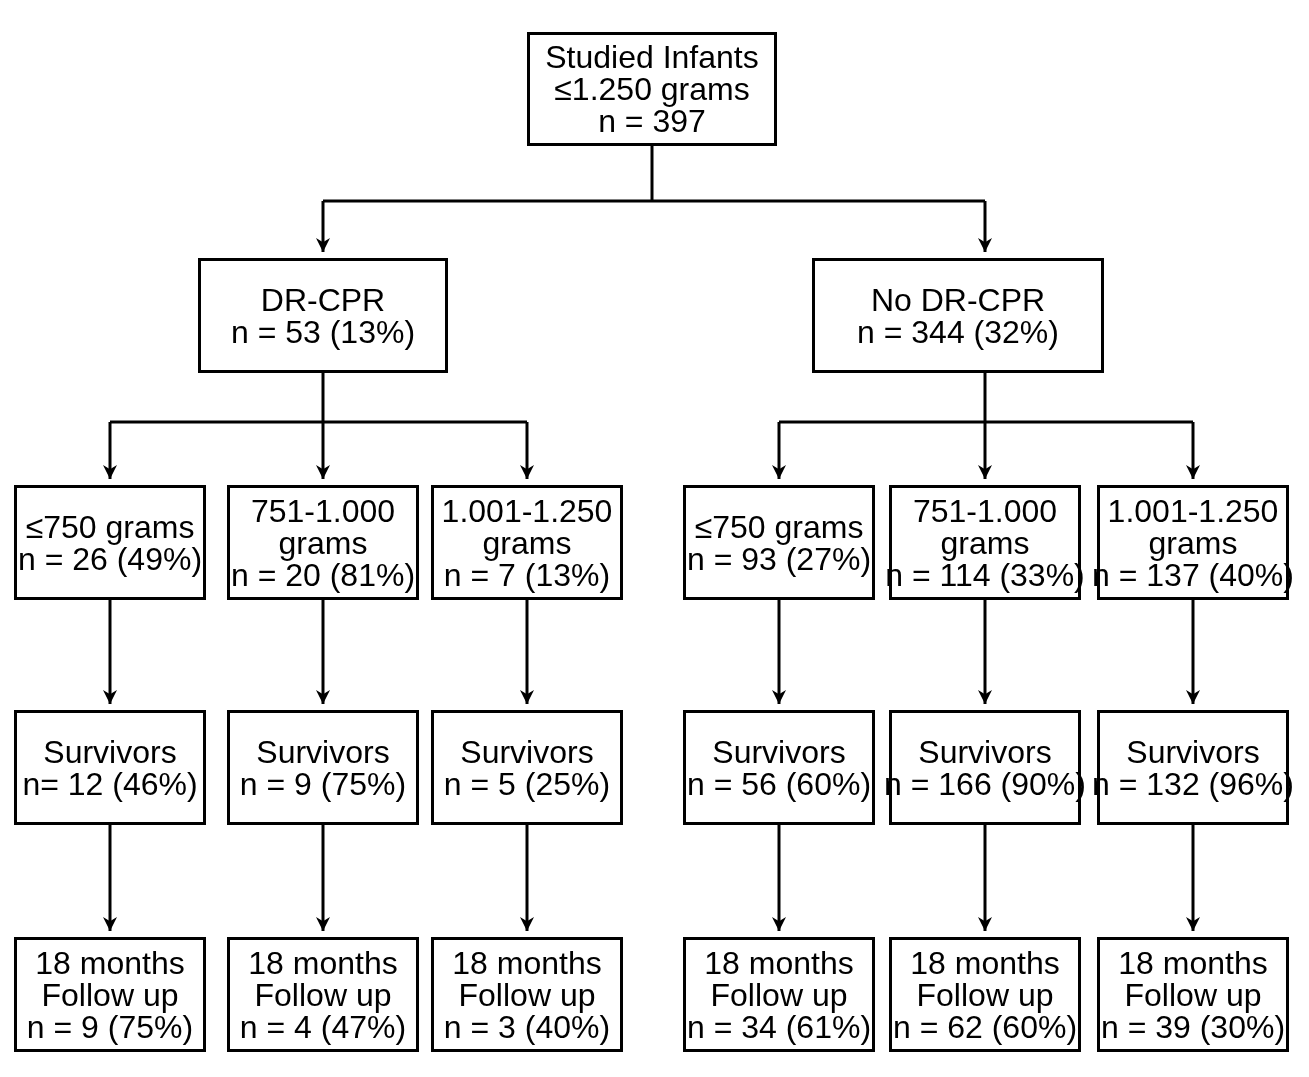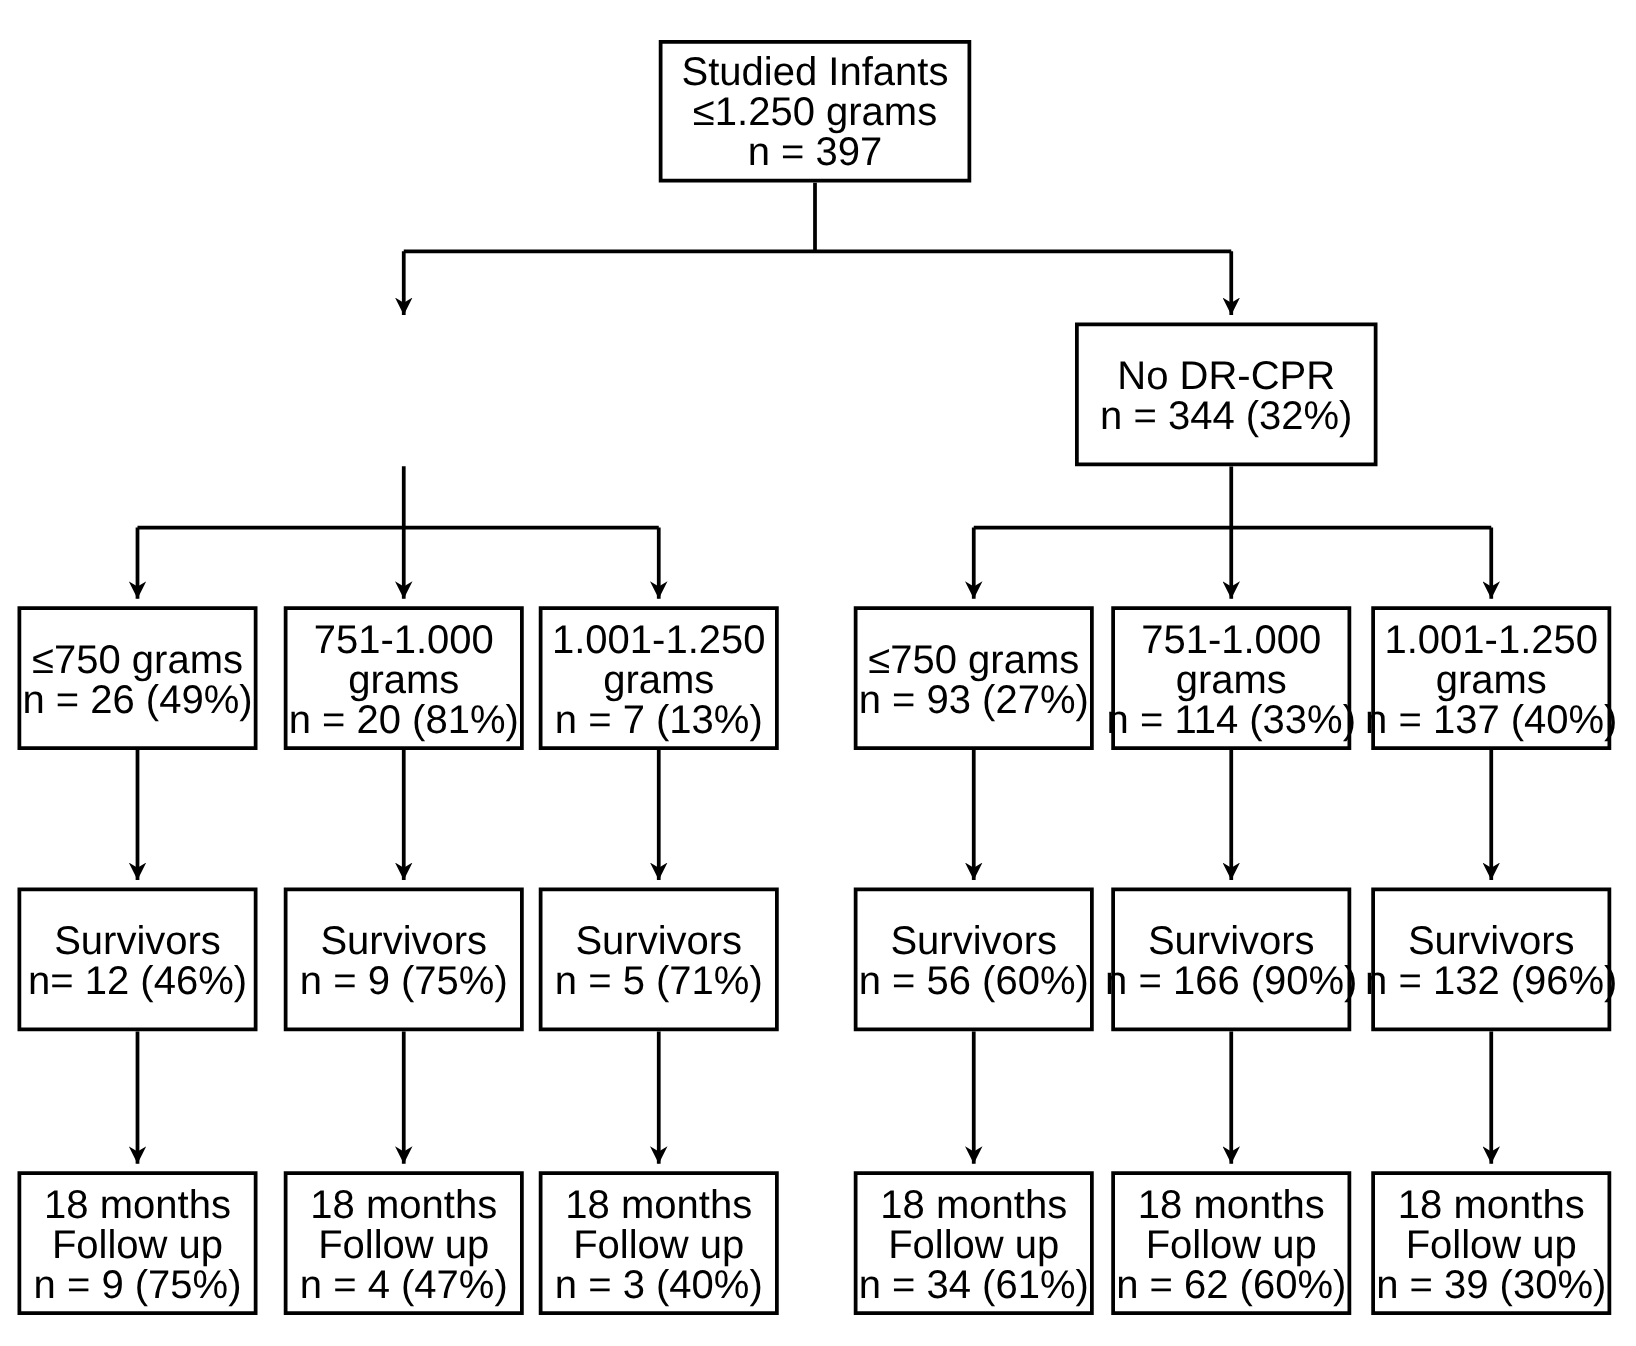--- a/index.html
+++ b/index.html
@@ -84,21 +84,25 @@
       <path d="M 1193 825 V 931" marker-end="url(#arrow)"></path>
     </g>
   </svg>
 
   <div class="node" style="left:527px; top:32px; width:250px; height:114px;">
     <div class="tline">Studied Infants</div>
     <div class="tline">≤1.250 grams</div>
     <div class="tline">n = 397</div>
   </div>
 
-  <div class="node" style="left:860px; top:258px; width:242px; height:115px;">
+  <div class="node" style="left:198px; top:258px; width:250px; height:115px;">
+    <div class="tline">DR-CPR</div>
+    <div class="tline">n = 53 (13%)</div>
+  </div>
+  <div class="node" style="left:812px; top:258px; width:292px; height:115px;">
     <div class="tline">No DR-CPR</div>
     <div class="tline">n = 344 (32%)</div>
   </div>
 
   <div class="node" style="left:14px; top:485px; width:192px; height:115px;">
     <div class="tline">≤750 grams</div>
     <div class="tline">n = 26 (49%)</div>
   </div>
   <div class="node" style="left:227px; top:485px; width:192px; height:115px;">
     <div class="tline">751-1.000</div>
@@ -128,21 +132,21 @@
   <div class="node" style="left:14px; top:710px; width:192px; height:115px;">
     <div class="tline">Survivors</div>
     <div class="tline">n= 12 (46%)</div>
   </div>
   <div class="node" style="left:227px; top:710px; width:192px; height:115px;">
     <div class="tline">Survivors</div>
     <div class="tline">n = 9 (75%)</div>
   </div>
   <div class="node" style="left:431px; top:710px; width:192px; height:115px;">
     <div class="tline">Survivors</div>
-    <div class="tline">n = 5 (71%)</div>
+    <div class="tline">n = 5 (25%)</div>
   </div>
   <div class="node" style="left:683px; top:710px; width:192px; height:115px;">
     <div class="tline">Survivors</div>
     <div class="tline">n = 56 (60%)</div>
   </div>
   <div class="node" style="left:889px; top:710px; width:192px; height:115px;">
     <div class="tline">Survivors</div>
     <div class="tline">n = 166 (90%)</div>
   </div>
   <div class="node" style="left:1097px; top:710px; width:192px; height:115px;">

